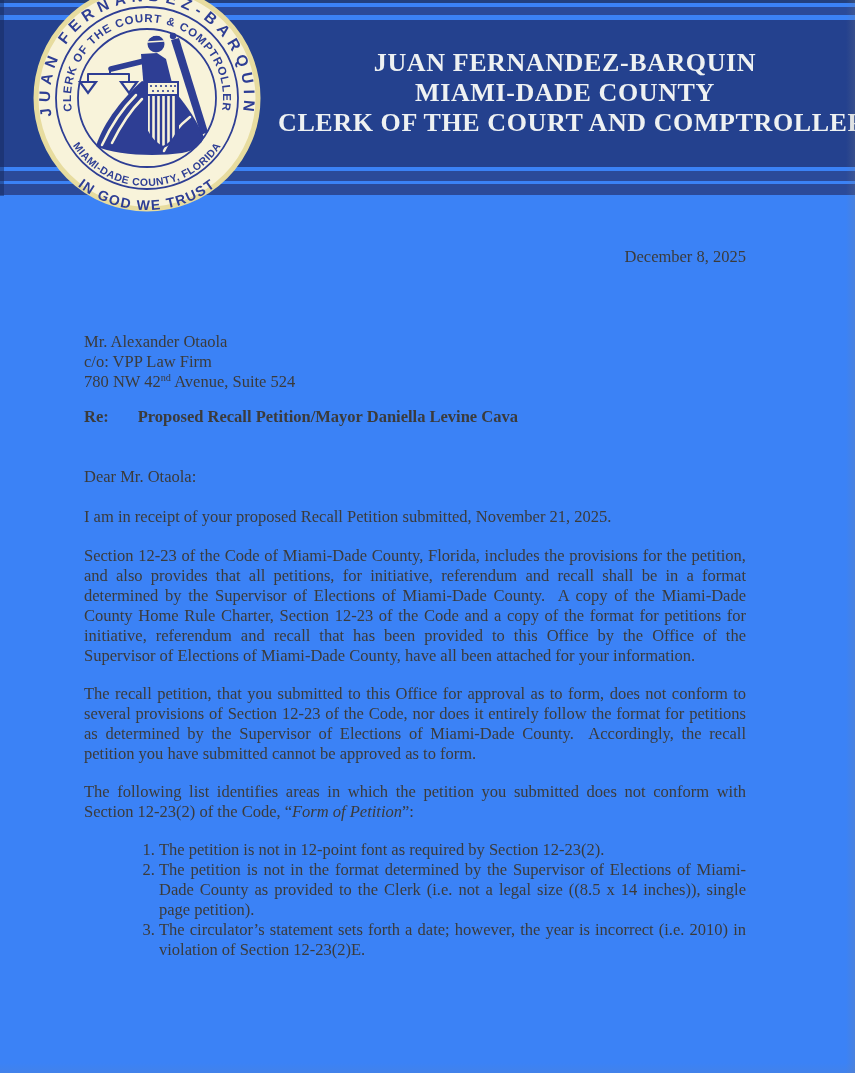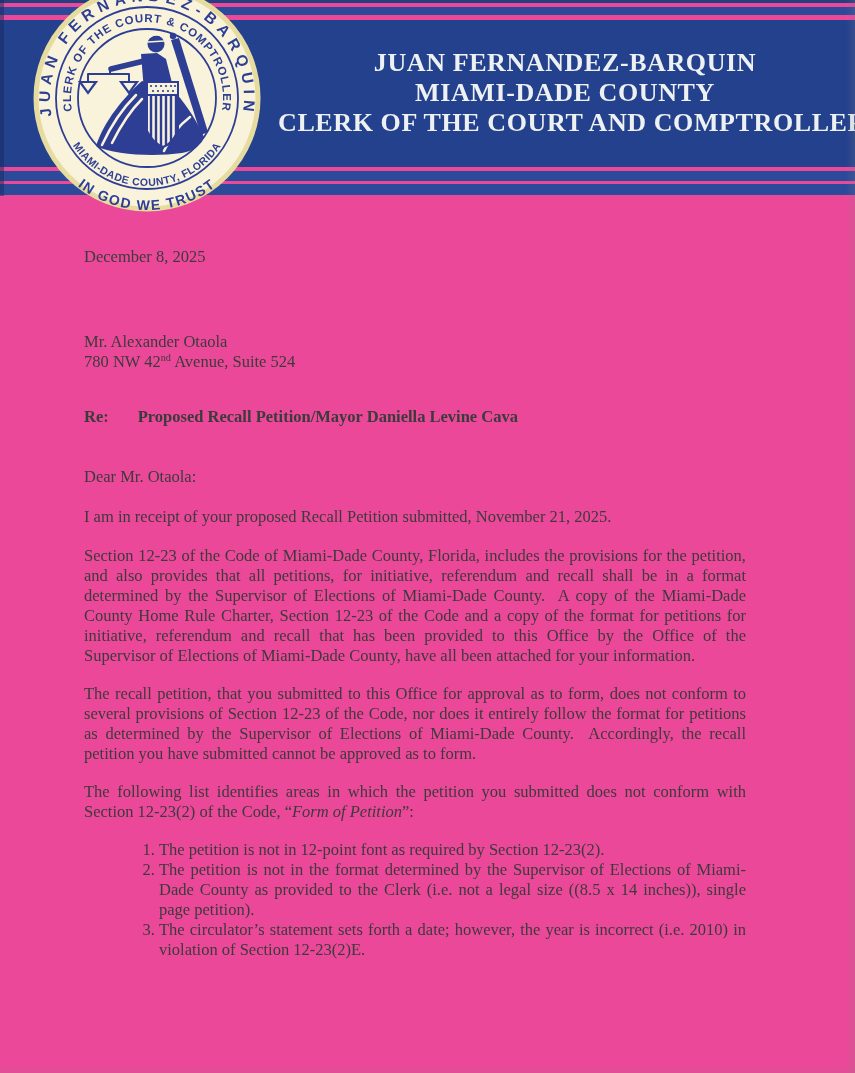--- a/index.html
+++ b/index.html
@@ -1,18 +1,18 @@
 <!DOCTYPE html>
 <html><head>
 <meta charset="utf-8">
 <style>
   html,body { margin:0; padding:0; background:#ffffff; }
   .page {
     position:relative; width:855px; height:1073px;
-    background:#ec4899; overflow:hidden;
+    background:#3b82f6; overflow:hidden;
     font-family:"Liberation Serif", serif;
   }
   
   .band { position:absolute; left:0; width:855px; }
   .band-top-line   { top:0;   height:3px;  background:#23407f; }
   .band-top-thin   { top:7px; height:8px;  background:#2b4a99; }
   .band-main       { top:20px; height:147px; background:#24418e; }
   .band-bot-thin1  { top:171px; height:10px; background:#2b4a99; }
   .band-bot-thin2  { top:184px; height:11px; background:#2b4a99; }
   .banner-text {
@@ -30,21 +30,21 @@
     background:linear-gradient(to right, rgba(130,130,130,0), rgba(130,130,130,0.20)); }
   .scan-edge-bottom { position:absolute; left:0; bottom:0; width:855px; height:10px;
     background:linear-gradient(to bottom, rgba(130,130,130,0), rgba(130,130,130,0.10)); }
   
   .content {
     position:absolute; left:84px; width:662px;
     color:#3b3b3b; font-size:16.5px; line-height:20px;
     font-family:"Liberation Serif", serif;
   }
   .blk { position:absolute; left:0; width:662px; }
-  .blk-date   { top:247px; }
+  .blk-date   { top:247px;text-align:right; }
   .blk-addr   { top:288px;margin-top:44px; }
   .blk-re     { top:407px; font-weight:700; }
   .blk-salut  { top:467px; }
   .blk-p1     { top:507px;font-family:Liberation Serif, serif; }
   .blk-p2     { top:546px; }
   .blk-p3     { top:684px; }
   .blk-p4     { top:782px; }
   .blk-list   { top:840px; }
   .para { text-align:justify; white-space:pre-wrap; }
   .re-label { display:inline-block; margin-right:29px; }
@@ -139,20 +139,21 @@
       </g>
     </g>
   </svg>
 
   <div class="content">
 
     <div class="blk blk-date">December 8, 2025</div>
 
     <div class="blk blk-addr">
       <div>Mr. Alexander Otaola</div>
+      <div>c/o: VPP Law Firm</div>
       <div><span>780 NW 42</span><sup>nd</sup><span> Avenue, Suite 524</span></div>
     </div>
 
     <div class="blk blk-re">
       <span class="re-label">Re:</span><span>Proposed Recall Petition/Mayor Daniella Levine Cava</span>
     </div>
 
     <div class="blk blk-salut">Dear Mr. Otaola:</div>
 
     <div class="blk blk-p1">I am in receipt of your proposed Recall Petition submitted, November 21, 2025.</div>

